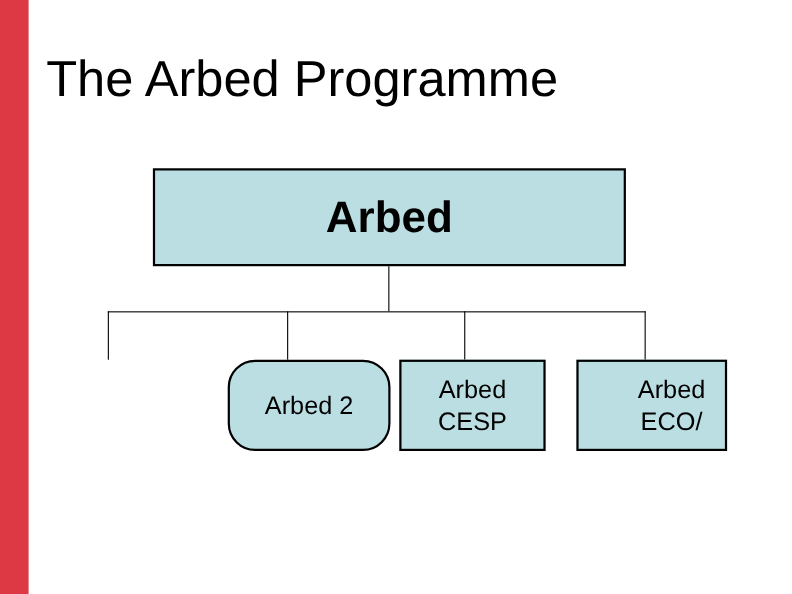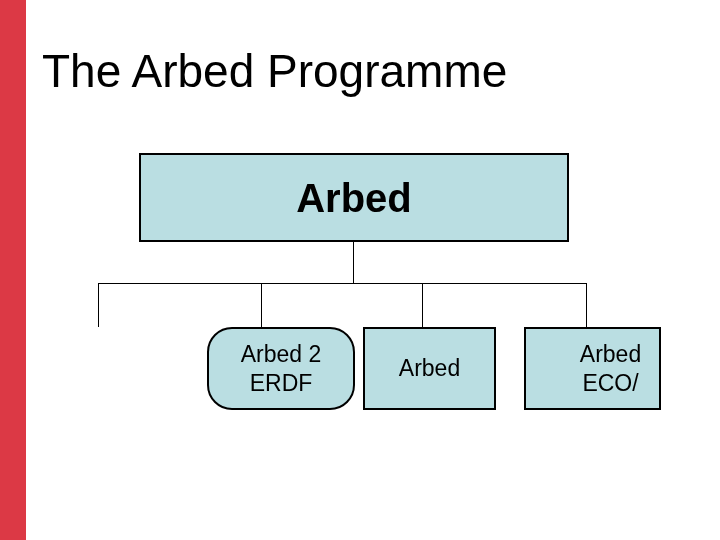--- a/index.html
+++ b/index.html
@@ -97,24 +97,24 @@
   <div class="line trunk"></div>
   <div class="line rail"></div>
   <div class="line drop d1"></div>
   <div class="line drop d2"></div>
   <div class="line drop d3"></div>
   <div class="line drop d4"></div>
 
 
   <div class="box child c2">
     <span class="bl">Arbed 2</span>
-    <span class="bl">ERDF</span>
   </div>
 
   <div class="box child c3">
     <span class="bl">Arbed</span>
+    <span class="bl">CESP</span>
   </div>
 
   <div class="box child c4">
     <span class="bl">Arbed ECO/</span>
   </div>
 
 </div>
 
 </body></html>

